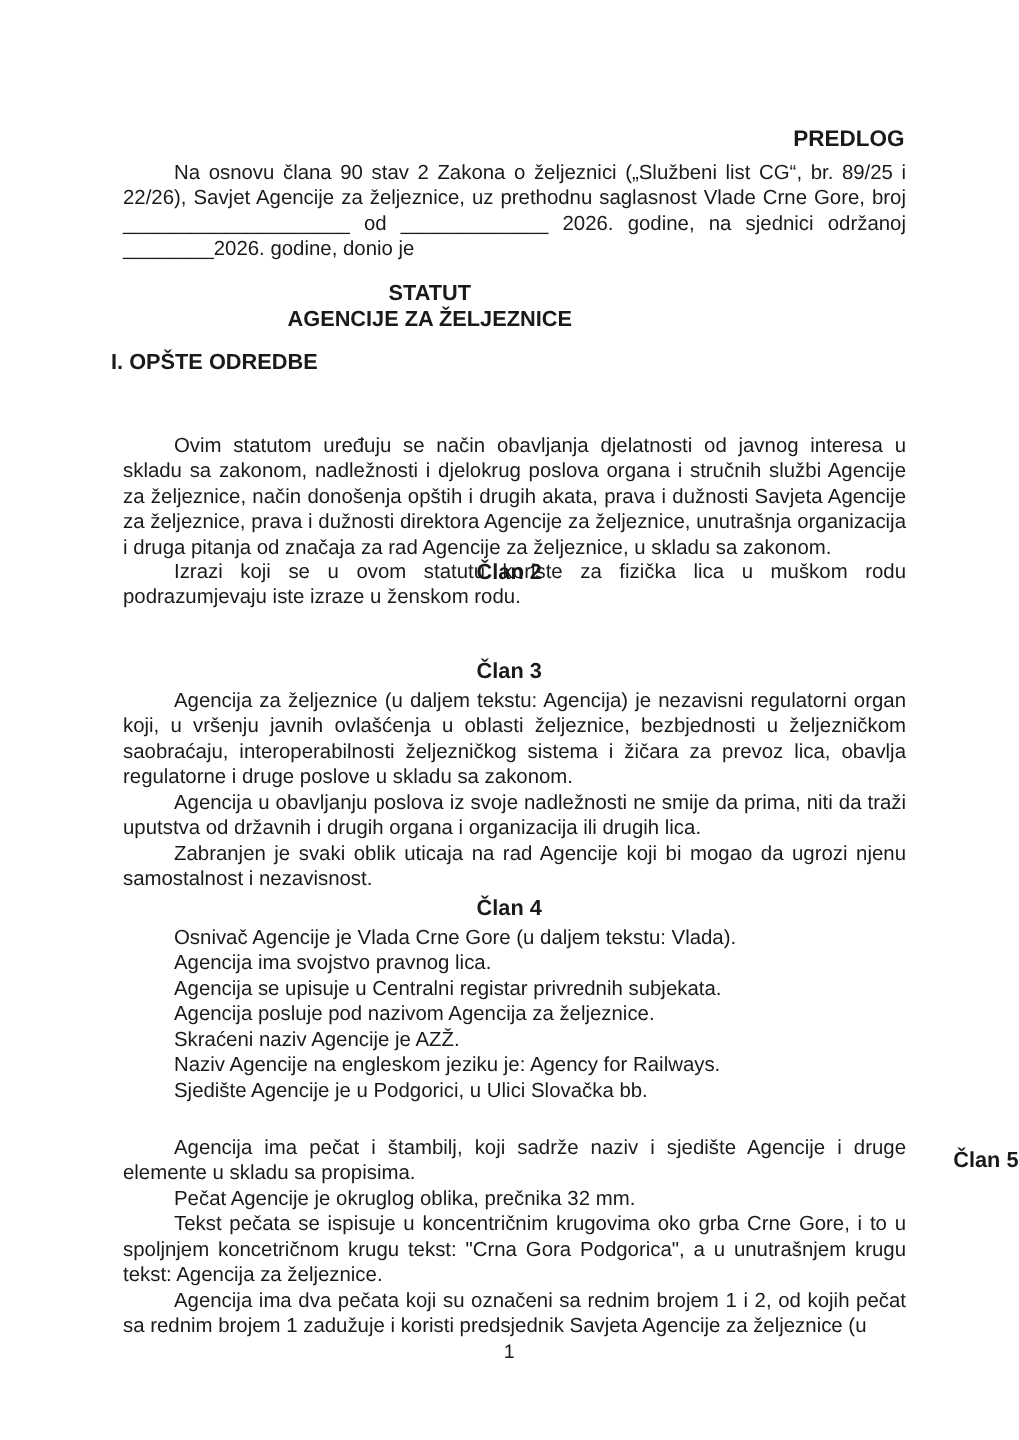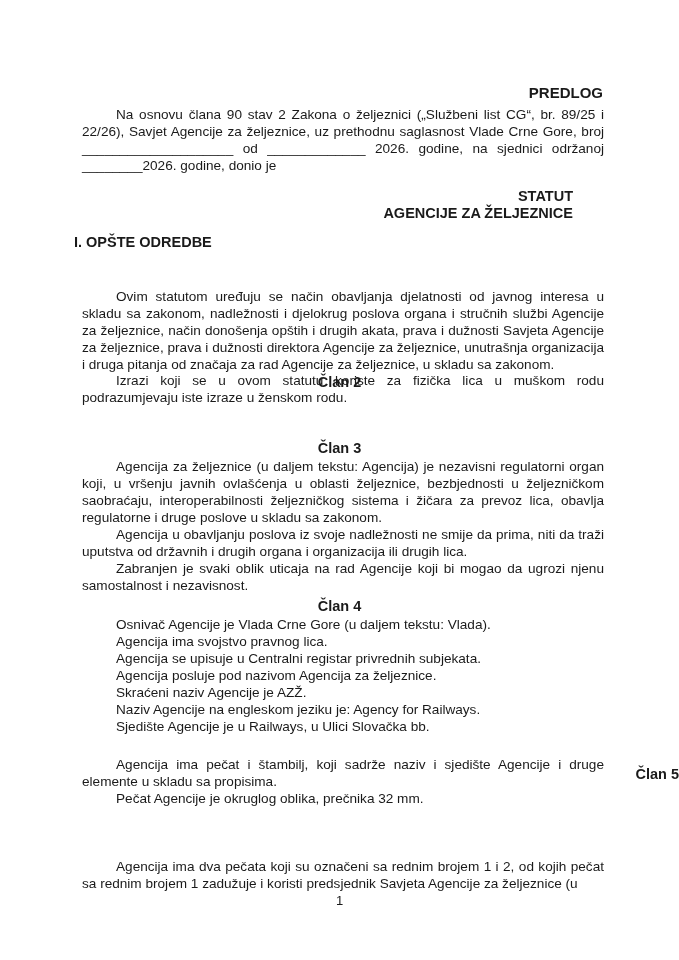--- a/index.html
+++ b/index.html
@@ -2,21 +2,21 @@
 <html><head>
 <meta charset="utf-8">
 <style>
   html, body { margin: 0; padding: 0; background: #ffffff; }
   body { width: 679px; height: 960px; overflow: hidden; position: relative;
          font-family: "Liberation Sans", sans-serif; color: #1a1a1a; }
   .page { position: absolute; left: 0; top: 0; width: 679px; height: 960px; }
   .predlog { position: absolute; top: 84px; right: 76px; font-weight: bold; font-size: 15px; }
   .block { position: absolute; left: 82px; width: 522px; font-size: 13.6px; line-height: 17px; text-align: justify; }
   .indent { text-indent: 34px; }
-  .title { position: absolute; left: 0; width: 573px; text-align: right; font-weight: bold; font-size: 14.5px; line-height: 17px; }
+  .title { position: absolute; left: 0; width: 573px; text-align: center; font-weight: bold; font-size: 14.5px; line-height: 17px; }
   .section { position: absolute; left: 74px; font-weight: bold; font-size: 14.5px; }
   .clan { position: absolute; left: 0; width: 679px; text-align: center; font-weight: bold; font-size: 14.5px; }
   .plain { position: absolute; left: 116px; font-size: 13.6px; line-height: 17px; }
   .plain div { white-space: nowrap; }
   .pagenum { position: absolute; top: 893px; left: 0; width: 679px; text-align: center; font-size: 13px; }
   p { margin: 0; }
 </style>
 </head>
 <body>
 
@@ -44,22 +44,23 @@
   <p class="block indent" style="top:560px;">Zabranjen je svaki oblik uticaja na rad Agencije koji bi mogao da ugrozi njenu samostalnost i nezavisnost.</p>
 
   <div class="clan" style="top:598px;">Član 4</div>
   <div class="plain" style="top:616px;">
     <div>Osnivač Agencije je Vlada Crne Gore (u daljem tekstu: Vlada).</div>
     <div>Agencija ima svojstvo pravnog lica.</div>
     <div>Agencija se upisuje u Centralni registar privrednih subjekata.</div>
     <div>Agencija posluje pod nazivom Agencija za željeznice.</div>
     <div>Skraćeni naziv Agencije je AZŽ.</div>
     <div>Naziv Agencije na engleskom jeziku je: Agency for Railways.</div>
-    <div>Sjedište Agencije je u Railways, u Ulici Slovačka bb.</div>
+    <div>Sjedište Agencije je u Podgorici, u Ulici Slovačka bb.</div>
   </div>
 
   <div class="clan" style="top:766px;text-align:right;">Član 5</div>
   <p class="block indent" style="top:756px;">Agencija ima pečat i štambilj, koji sadrže naziv i sjedište Agencije i druge elemente u skladu sa propisima.</p>
   <p class="block indent" style="top:790px;">Pečat Agencije je okruglog oblika, prečnika 32 mm.</p>
+  <p class="block indent" style="top:807px;">Tekst pečata se ispisuje u koncentričnim krugovima oko grba Crne Gore, i to u spoljnjem koncetričnom krugu tekst: "Crna Gora Podgorica", a u unutrašnjem krugu tekst: Agencija za željeznice.</p>
   <p class="block indent" style="top:858px;">Agencija ima dva pečata koji su označeni sa rednim brojem 1 i 2, od kojih pečat sa rednim brojem 1 zadužuje i koristi predsjednik Savjeta Agencije za željeznice (u</p>
 
   <div class="pagenum">1</div>
 </div>
 
 </body></html>

